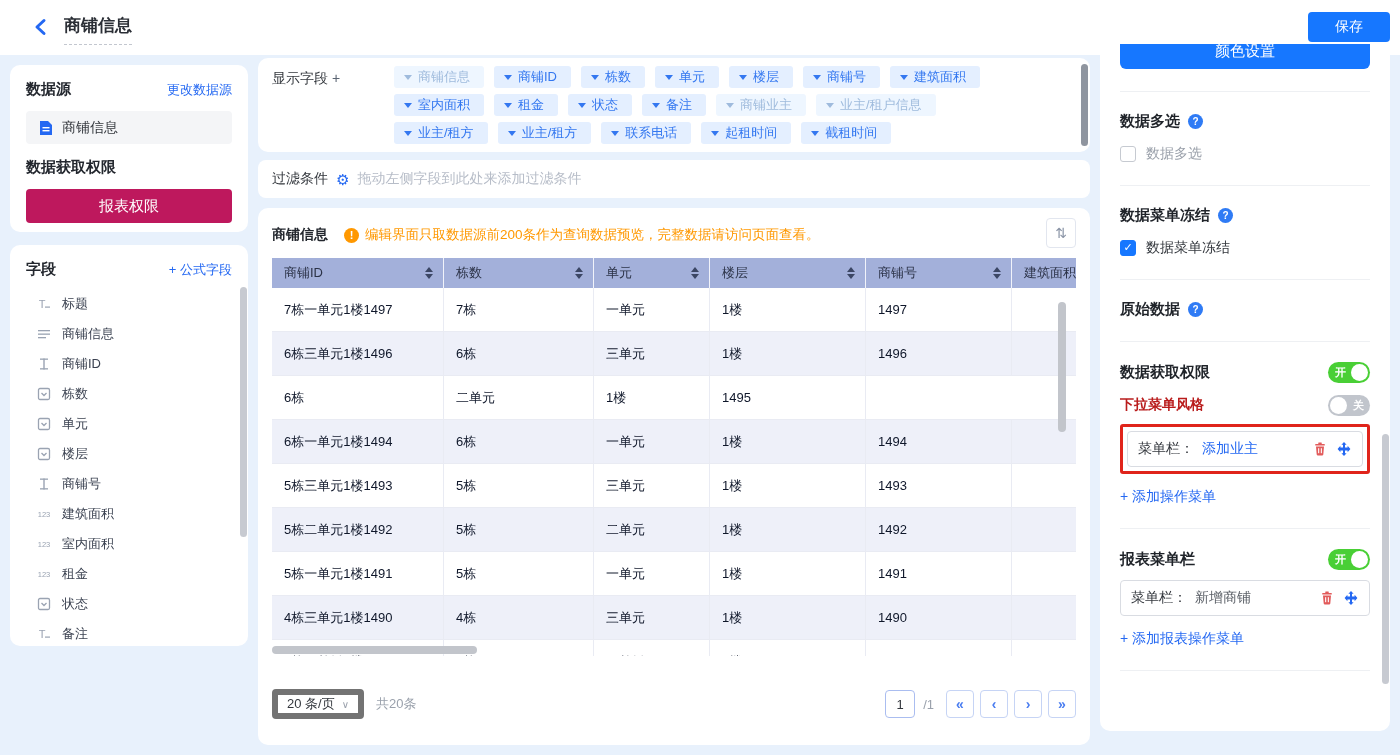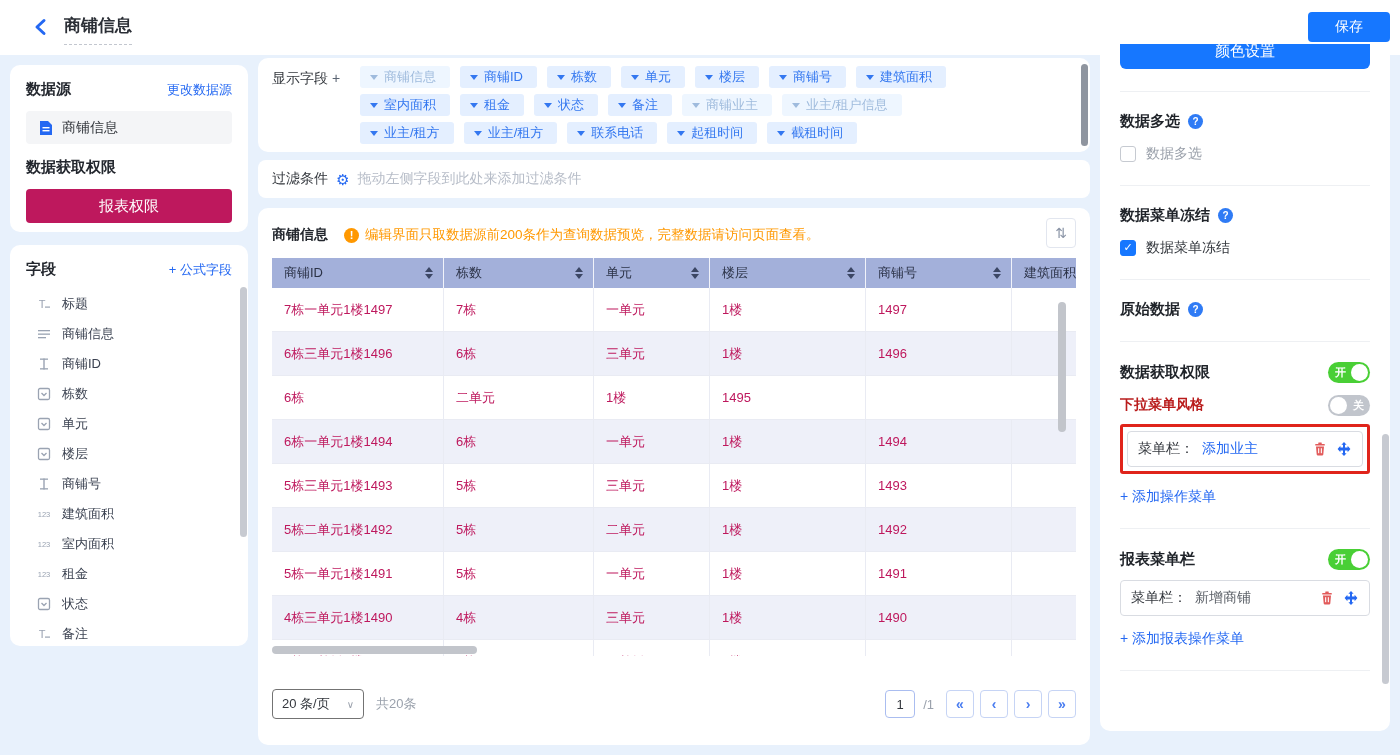--- a/index.html
+++ b/index.html
@@ -27,21 +27,21 @@
   .fields-card { margin-top:13px; height:401px; padding:15px 12px 0 16px; position:relative; overflow:hidden; }
   .fields-head { padding-right:4px; }
   .field-list { margin-top:10px; }
   .field-item { height:30px; display:flex; align-items:center; gap:10px; padding-left:10px; font-size:13px; color:#3a4150; cursor:grab; }
   .ficon { width:16px; height:16px; display:inline-flex; align-items:center; justify-content:center; flex:none; }
   .vscroll { position:absolute; width:7px; border-radius:4px; background:#c7cad1; }
   .fields-scroll { right:1px; top:42px; height:250px; }
 
   
   .mid-col { position:absolute; left:258px; top:58px; width:832px; }
-  .chips-card { height:94px; padding:8px 14px; display:flex; position:relative; overflow:hidden; }
+  .chips-card { height:94px; padding:8px 14px; display:flex; position:relative; overflow:hidden;gap:34px; }
   .chips-label { width:88px; padding-top:4px; font-size:14px; color:#33373d; flex:none; }
   .chips-label .plus { color:#5a6472; margin-left:4px; }
   .chip-rows { display:flex; flex-direction:column; gap:6px; }
   .chip-row { display:flex; gap:10px; }
   .chip { height:22px; display:inline-flex; align-items:center; gap:6px; padding:0 14px 0 10px; background:#e4efff; border-radius:3px; color:#3377f0; font-size:13px; cursor:pointer; white-space:nowrap; }
   .chip .caret { width:0; height:0; border-left:4px solid transparent; border-right:4px solid transparent; border-top:5px solid currentColor; }
   .chip.muted { background:#eef6ff; color:#9fbbdd; }
   .chips-scroll { right:2px; top:6px; height:82px; background:#8f959f; }
 
   .filter-card { margin-top:8px; height:38px; border-radius:8px; display:flex; align-items:center; gap:8px; padding:0 14px; }
@@ -60,27 +60,27 @@
   .t-grid { display:grid; grid-template-columns:172px 150px 116px 156px 146px 120px; width:860px; }
   .t-head { background:#a3b0da; height:30px; }
   .th { display:flex; align-items:center; justify-content:space-between; padding:0 10px 0 12px; color:#2b3247; font-size:13px; border-right:1px solid rgba(255,255,255,.85); cursor:pointer; }
   .th:last-child { border-right:none; }
   .sorter { display:flex; flex-direction:column; gap:2px; }
   .sorter i { display:block; width:0; height:0; border-left:4px solid transparent; border-right:4px solid transparent; }
   .sorter .up { border-bottom:5px solid #3b4664; }
   .sorter .dn { border-top:5px solid #3b4664; }
   .tr { height:44px; background:#fff; border-bottom:1px solid #e9ebf3; }
   .tr.alt { background:#eef0f9; }
-  .td { display:flex; align-items:center; padding-left:12px; font-size:13px; color:#be185d; border-right:1px solid #e9ebf3; overflow:hidden; white-space:nowrap; }
+  .td { display:flex; align-items:center; padding-left:12px; font-size:13px; color:#0f172a; border-right:1px solid #e9ebf3; overflow:hidden; white-space:nowrap; }
   .td:last-child { border-right:none; }
   .hscroll { position:absolute; left:0; bottom:2px; width:205px; height:8px; border-radius:4px; background:#c2c5cb; cursor:pointer; }
   .table-vscroll { position:absolute; right:10px; top:44px; width:8px; height:130px; border-radius:4px; background:#c2c5cb; cursor:pointer; }
 
   .pager { position:absolute; left:14px; right:14px; bottom:26px; height:30px; display:flex; align-items:center; }
-  .psize { width:92px; height:30px; border:1px solid #737373; border-radius:4px; display:flex; align-items:center; justify-content:space-between; padding:0 9px; font-size:13px; color:#33373d; cursor:pointer; background:#fff; }
+  .psize { width:92px; height:30px; border:6px solid #737373; border-radius:4px; display:flex; align-items:center; justify-content:space-between; padding:0 9px; font-size:13px; color:#33373d; cursor:pointer; background:#fff; }
   .psize .pcaret { color:#9aa1ac; font-size:10px; }
   .ptotal { color:#9aa1ac; margin-left:12px; font-size:13px; }
   .pager-right { margin-left:auto; display:flex; align-items:center; gap:6px; }
   .page-input { width:30px; height:28px; border:1px solid #aabdf0; border-radius:4px; text-align:center; font-size:13px; color:#33373d; display:flex; align-items:center; justify-content:center; background:#fff; }
   .page-count { color:#9aa1ac; margin:0 6px 0 2px; }
   .pbtn { width:28px; height:28px; border:1px solid #c6d4f5; border-radius:4px; background:#fff; color:#4a7df0; font-size:14px; font-weight:700; display:flex; align-items:center; justify-content:center; cursor:pointer; }
 
   
   .right-col { position:absolute; left:1100px; top:44px; width:290px; height:687px; background:#fff; border-radius:10px; padding:0 20px; overflow:hidden; }
   .color-btn { margin-top:-12px; width:100%; height:34px; background:#1677ff; color:#fff; border:none; border-radius:0 0 6px 6px; font-size:15px; cursor:pointer; font-family:inherit; }

